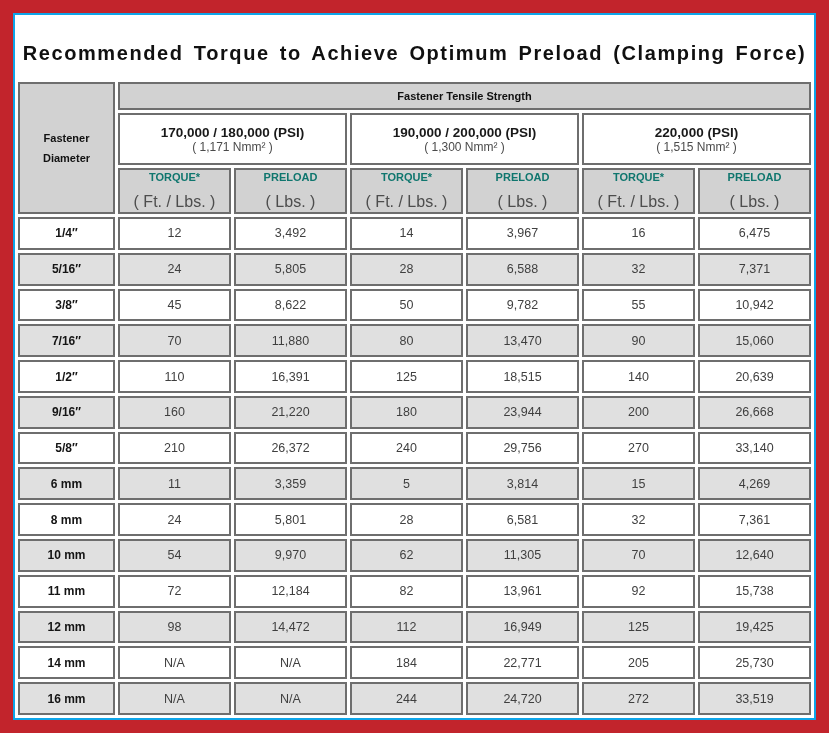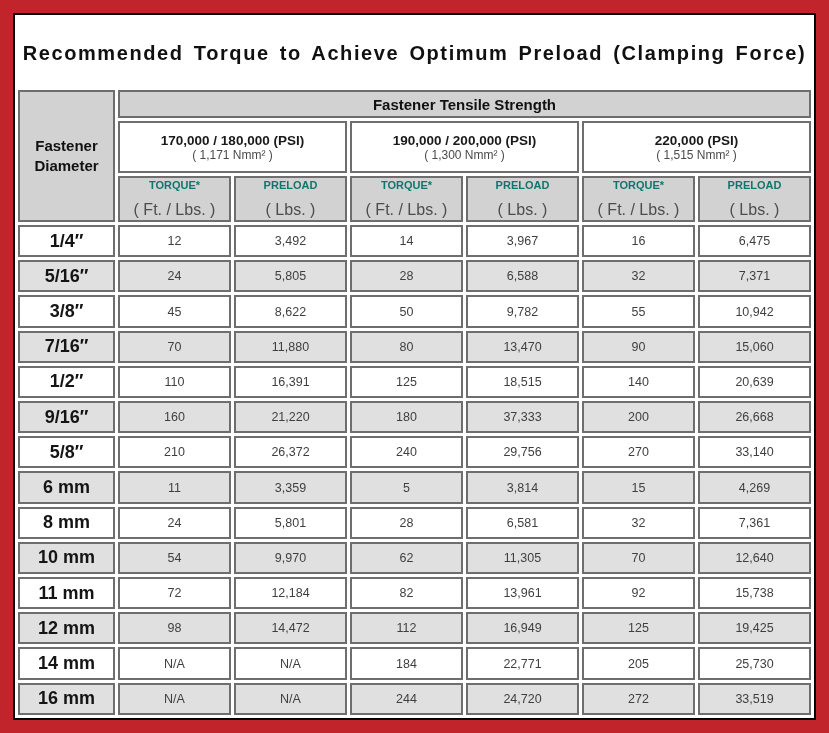--- a/index.html
+++ b/index.html
@@ -11,25 +11,24 @@
     height: 733px;
     position: relative;
     background: #c2242c;
     font-family: "Liberation Sans", sans-serif;
     overflow: hidden;
   }
   .frame {
     position: absolute;
     inset: 13px;
     background: #ffffff;
-    border: 2px solid #000000;
+    border: 2px solid #0ea5e9;
     display: flex;
     flex-direction: column;
     box-sizing: border-box;
-    gap: 8px;
   }
   .title-block {
     flex: 0 0 auto;
     text-align: center;
     padding: 20px 6px 4px;
   }
   .title-line {
     font-weight: bold;
     color: #101010;
     font-size: 20px;
@@ -57,35 +56,35 @@
     margin-top: 4px;
   }
   table.torque th, table.torque td {
     border: 2px solid #6e6e6e;
     text-align: center;
     vertical-align: middle;
     padding: 0 2px;
     overflow: hidden;
   }
   .gray-cell { background: #d2d2d2; }
-  .tensile-row th { height: 24px; font-size: 15px; font-weight: bold; color: #111; }
+  .tensile-row th { height: 24px; font-size: 11px; font-weight: bold; color: #111; }
   .corner-cell {
     font-size: 15px;
     font-weight: bold;
     color: #111;
     line-height: 20px;
   }
   .psi-row th { background: #ffffff; height: 48px; }
   .psi-label { font-size: 13.5px; font-weight: bold; color: #191919; }
   .nmm-label { font-size: 12px; font-weight: normal; color: #4a4a4a; }
   .sub-row th { background: #d2d2d2; height: 42px; }
   .sub-label { font-size: 11px; font-weight: bold; color: #0f766e; }
   .sub-unit { font-size: 16px; font-weight: normal; color: #4d4d4d; margin-top: 10px; }
   tbody th.diam {
-    font-size: 18px;
+    font-size: 12px;
     font-weight: bold;
     color: #141414;
     background: #ffffff;
   }
   tbody td.val {
     font-size: 12.5px;
     color: #3f3f3f;
     background: #ffffff;
   }
   tbody tr.alt th.diam, tbody tr.alt td.val { background: #e0e0e0; }
@@ -202,21 +201,21 @@
     <td class="val">125</td>
     <td class="val">18,515</td>
     <td class="val">140</td>
     <td class="val">20,639</td>
   </tr>
         <tr class="alt">
     <th class="diam">9/16″</th>
     <td class="val">160</td>
     <td class="val">21,220</td>
     <td class="val">180</td>
-    <td class="val">37,333</td>
+    <td class="val">23,944</td>
     <td class="val">200</td>
     <td class="val">26,668</td>
   </tr>
         <tr>
     <th class="diam">5/8″</th>
     <td class="val">210</td>
     <td class="val">26,372</td>
     <td class="val">240</td>
     <td class="val">29,756</td>
     <td class="val">270</td>

